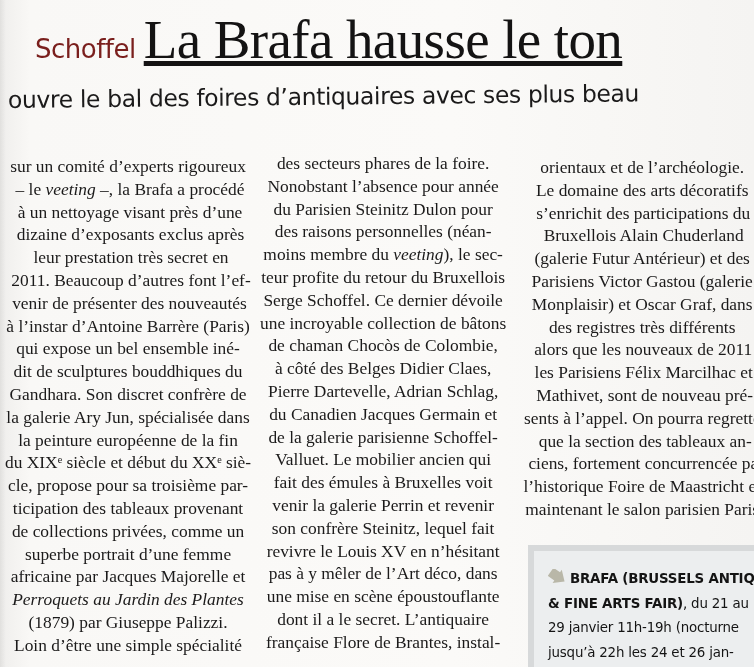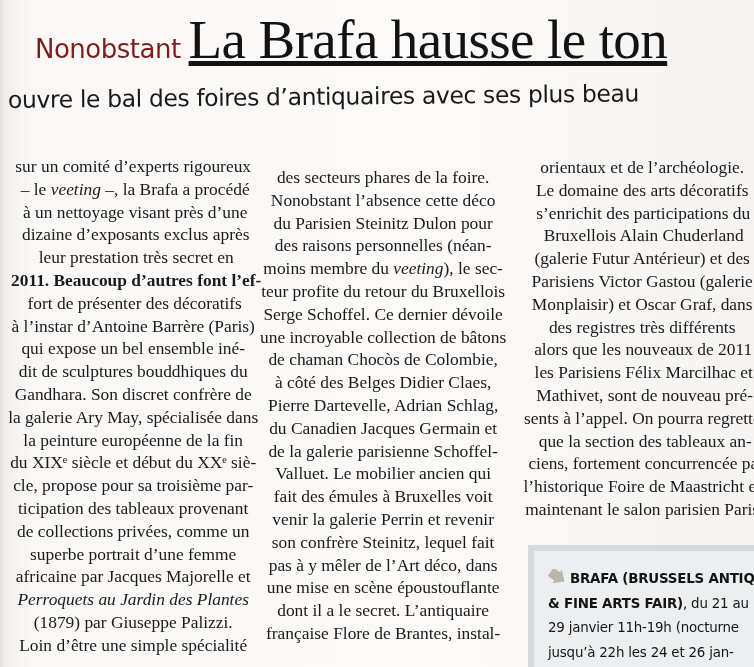--- a/index.html
+++ b/index.html
@@ -59,28 +59,28 @@
       position: absolute;
       font-family: "Liberation Serif", serif;
       font-size: 17.4px;
       line-height: 22.8px;
       color: #1b1a1a;
       white-space: nowrap;
       text-align: center;
     }
     .col .line { display: block; height: 22.8px; }
     .col1 { left: 5px; top: 155px; }
-    .col2 { left: 260px; top: 166px; }
+    .col2 { left: 260px; top: 152px; }
     .col3 { left: 518px; top: 156px; }
     .col1 .line:nth-child(1) { padding-left: 0; }
     .col1 .line:nth-child(2) { padding-left: 4px; }
     .col1 .line:nth-child(3) { padding-left: 4px; }
     .col1 .line:nth-child(4) { padding-left: 5px; }
     .col1 .line:nth-child(5) { padding-left: 6px; }
-    .col1 .line:nth-child(6) { padding-left: 6px; font-weight: bold; }
+    .col1 .line:nth-child(6) { padding-left: 6px; }
     .col1 .line:nth-child(7) { padding-left: 3px; }
     .col3 .line:nth-child(2) { padding-left: 0; }
     .col3 .line:nth-child(3) { padding-left: 2px; }
     .col3 .line:nth-child(4) { padding-left: 3px; }
     .col3 .line:nth-child(9) { padding-left: 2px; }
     .col3 .line:nth-child(10) { padding-left: 3px; }
     .col3 .line:nth-child(11) { padding-left: 5px; }
     .col3 .line:nth-child(12) { padding-left: 6px; }
     .col3 .line:nth-child(13) { padding-left: 6px; }
     .col3 .line:nth-child(14) { padding-left: 8px; }
@@ -123,67 +123,68 @@
       background: linear-gradient(90deg, rgba(0,0,0,0.06), rgba(0,0,0,0));
     }
   </style>
 </head>
 <body>
 
 <div class="page">
   <div class="shadow-left"></div>
 
   <div class="headline">
-    <span class="kicker">Nonobstant</span><span class="title">La Brafa hausse le ton</span>
+    <span class="kicker">Schoffel</span><span class="title">La Brafa hausse le ton</span>
   </div>
 
   <div class="subtitle">ouvre le bal des foires d’antiquaires avec ses plus beau</div>
 
   <div class="col col1">
       <span class="line">sur un comité d’experts rigoureux</span>
       <span class="line">– le <em>veeting</em> –, la Brafa a procédé</span>
       <span class="line">à un nettoyage visant près d’une</span>
       <span class="line">dizaine d’exposants exclus après</span>
       <span class="line">leur prestation très secret en</span>
       <span class="line">2011. Beaucoup d’autres font l’ef-</span>
-      <span class="line">fort de présenter des décoratifs</span>
+      <span class="line">venir de présenter des nouveautés</span>
       <span class="line">à l’instar d’Antoine Barrère (Paris)</span>
       <span class="line">qui expose un bel ensemble iné-</span>
       <span class="line">dit de sculptures bouddhiques du</span>
       <span class="line">Gandhara. Son discret confrère de</span>
-      <span class="line">la galerie Ary May, spécialisée dans</span>
+      <span class="line">la galerie Ary Jun, spécialisée dans</span>
       <span class="line">la peinture européenne de la fin</span>
       <span class="line">du XIXᵉ siècle et début du XXᵉ siè-</span>
       <span class="line">cle, propose pour sa troisième par-</span>
       <span class="line">ticipation des tableaux provenant</span>
       <span class="line">de collections privées, comme un</span>
       <span class="line">superbe portrait d’une femme</span>
       <span class="line">africaine par Jacques Majorelle et</span>
       <span class="line"><em>Perroquets au Jardin des Plantes</em></span>
       <span class="line">(1879) par Giuseppe Palizzi.</span>
       <span class="line">Loin d’être une simple spécialité</span>
     </div>
   <div class="col col2">
       <span class="line">des secteurs phares de la foire.</span>
-      <span class="line">Nonobstant l’absence cette déco</span>
+      <span class="line">Nonobstant l’absence pour année</span>
       <span class="line">du Parisien Steinitz Dulon pour</span>
       <span class="line">des raisons personnelles (néan-</span>
       <span class="line">moins membre du <em>veeting</em>), le sec-</span>
       <span class="line">teur profite du retour du Bruxellois</span>
       <span class="line">Serge Schoffel. Ce dernier dévoile</span>
       <span class="line">une incroyable collection de bâtons</span>
       <span class="line">de chaman Chocòs de Colombie,</span>
       <span class="line">à côté des Belges Didier Claes,</span>
       <span class="line">Pierre Dartevelle, Adrian Schlag,</span>
       <span class="line">du Canadien Jacques Germain et</span>
       <span class="line">de la galerie parisienne Schoffel-</span>
       <span class="line">Valluet. Le mobilier ancien qui</span>
       <span class="line">fait des émules à Bruxelles voit</span>
       <span class="line">venir la galerie Perrin et revenir</span>
       <span class="line">son confrère Steinitz, lequel fait</span>
+      <span class="line">revivre le Louis XV en n’hésitant</span>
       <span class="line">pas à y mêler de l’Art déco, dans</span>
       <span class="line">une mise en scène époustouflante</span>
       <span class="line">dont il a le secret. L’antiquaire</span>
       <span class="line">française Flore de Brantes, instal-</span>
     </div>
   <div class="col col3">
       <span class="line">orientaux et de l’archéologie.</span>
       <span class="line">Le domaine des arts décoratifs</span>
       <span class="line">s’enrichit des participations du</span>
       <span class="line">Bruxellois Alain Chuderland</span>

